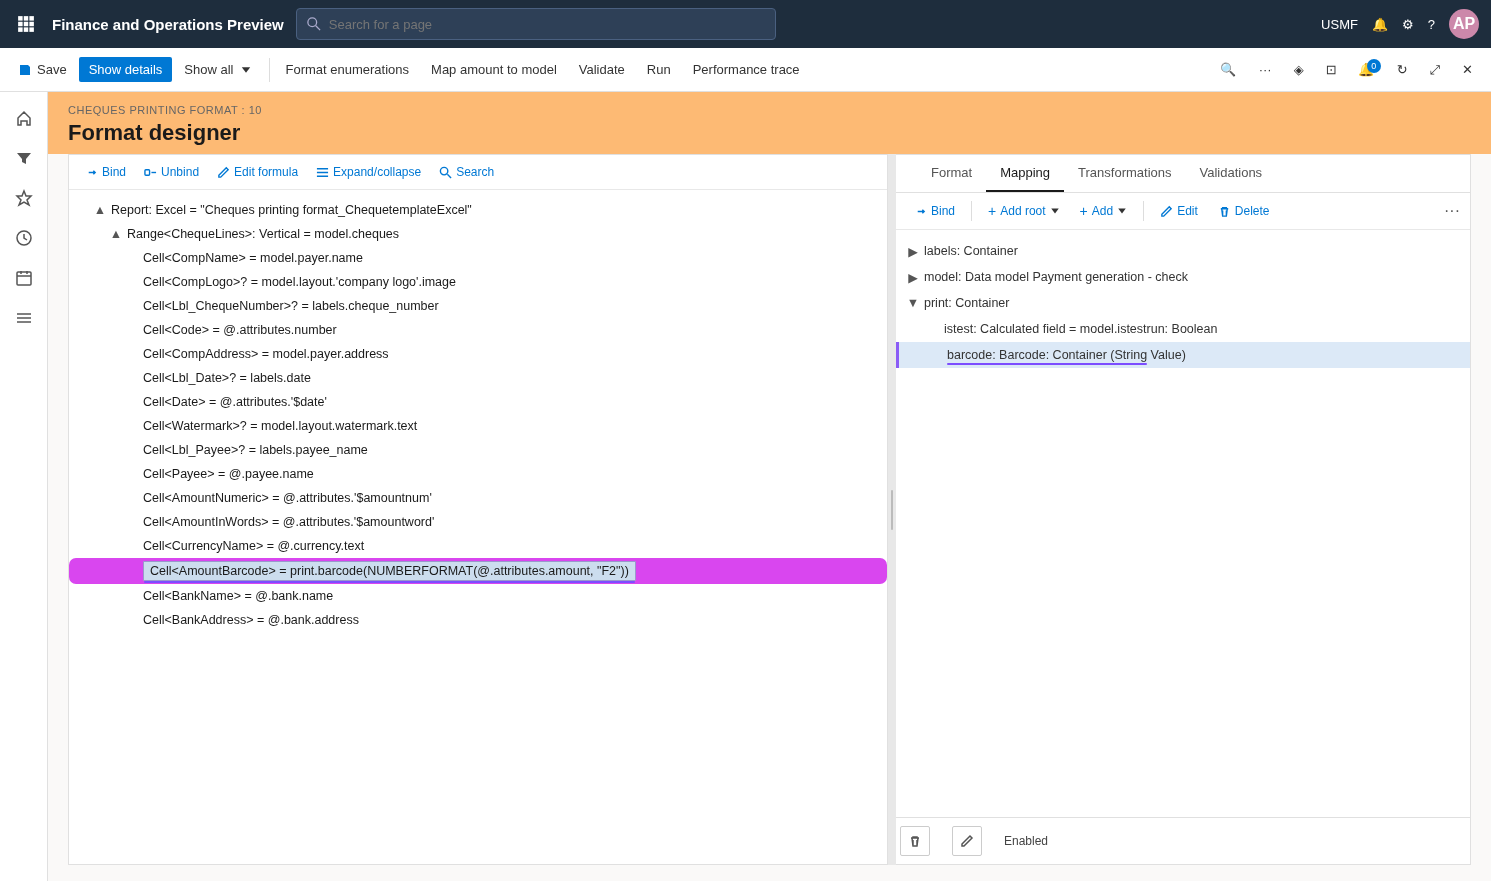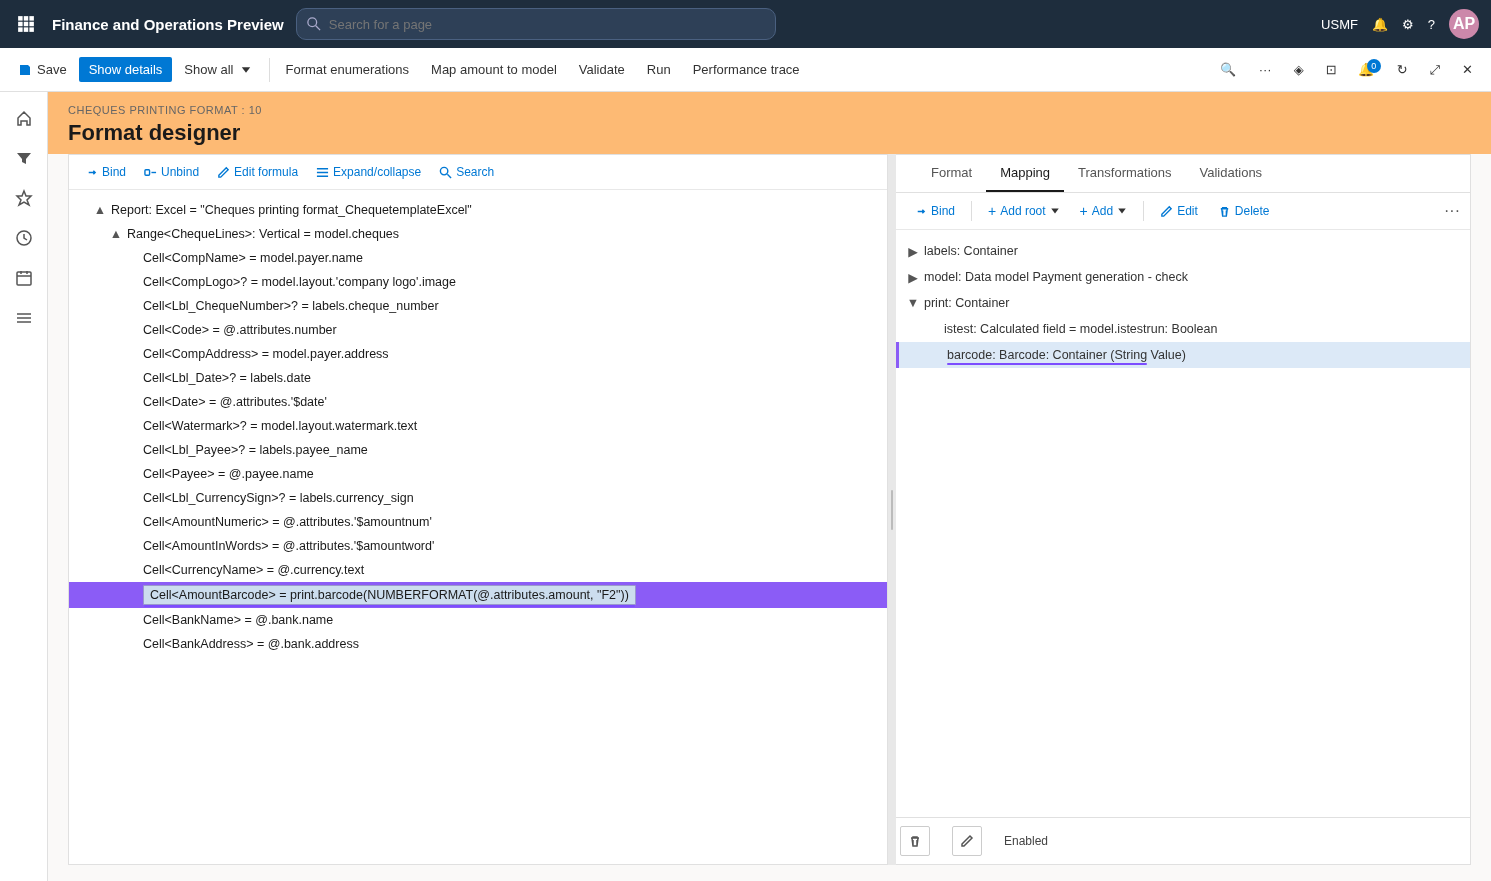--- a/index.html
+++ b/index.html
@@ -16,21 +16,21 @@
       color: white;
     }
     .top-nav-grid { display: grid; place-items: center; width: 28px; height: 28px; cursor: pointer; }
     .top-nav-grid svg { width: 18px; height: 18px; fill: white; }
     .top-nav-title { font-size: 15px; font-weight: 600; color: white; flex: 0 0 auto; }
     .search-box {
       flex: 1;
       max-width: 480px;
       background: #2e4057;
       border: 1px solid #4a6080;
-      border-radius: 10px;
+      border-radius: 4px;
       display: flex;
       align-items: center;
       padding: 0 10px;
       height: 32px;
       color: #aac;
       gap: 8px;
     }
     .search-box input {
       background: transparent;
       border: none;
@@ -467,36 +467,32 @@
           <div class="tree-item tree-indent-3">
             <span class="tree-arrow"></span>
             <span class="tree-text">Cell&lt;Lbl_Payee&gt;? = labels.payee_name</span>
           </div>
           <div class="tree-item tree-indent-3">
             <span class="tree-arrow"></span>
             <span class="tree-text">Cell&lt;Payee&gt; = @.payee.name</span>
           </div>
           <div class="tree-item tree-indent-3">
             <span class="tree-arrow"></span>
-            <span class="tree-text">Cell&lt;Lbl_CurrencySign&gt;? = labels.currency_sign</span>
-          </div>
-          <div class="tree-item tree-indent-3">
-            <span class="tree-arrow"></span>
             <span class="tree-text">Cell&lt;AmountNumeric&gt; = @.attributes.'$amountnum'</span>
           </div>
           <div class="tree-item tree-indent-3">
             <span class="tree-arrow"></span>
             <span class="tree-text">Cell&lt;AmountInWords&gt; = @.attributes.'$amountword'</span>
           </div>
           <div class="tree-item tree-indent-3">
             <span class="tree-arrow"></span>
             <span class="tree-text">Cell&lt;CurrencyName&gt; = @.currency.text</span>
           </div>
 
-          <div class="tree-item tree-indent-3 selected" style="position:relative; background:#8b5cf6;">
+          <div class="tree-item tree-indent-3 selected" style="position:relative; background:#d946ef;border-radius:7px;">
             <span class="tree-arrow"></span>
             <span class="tree-text" style="background:#cde;padding:2px 6px;border:1px solid #99c;border-radius:1px;position:relative;">
               Cell&lt;AmountBarcode&gt; = print.barcode(NUMBERFORMAT(@.attributes.amount, "F2"))
               <span style="position:absolute;bottom:-3px;left:0;right:0;height:2px;background:#7c4dff;border-radius:1px;"></span>
             </span>
           </div>
           <div class="tree-item tree-indent-3">
             <span class="tree-arrow"></span>
             <span class="tree-text">Cell&lt;BankName&gt; = @.bank.name</span>
           </div>

